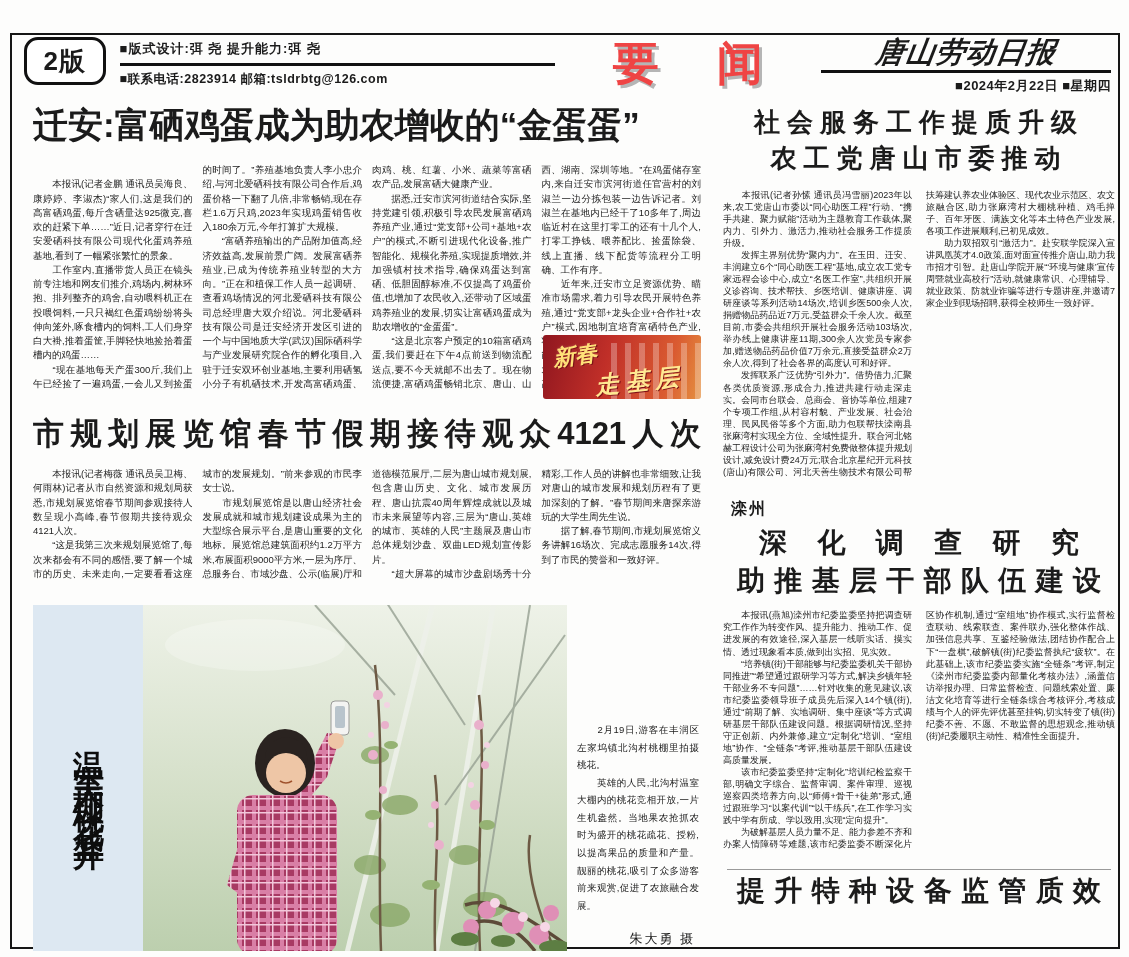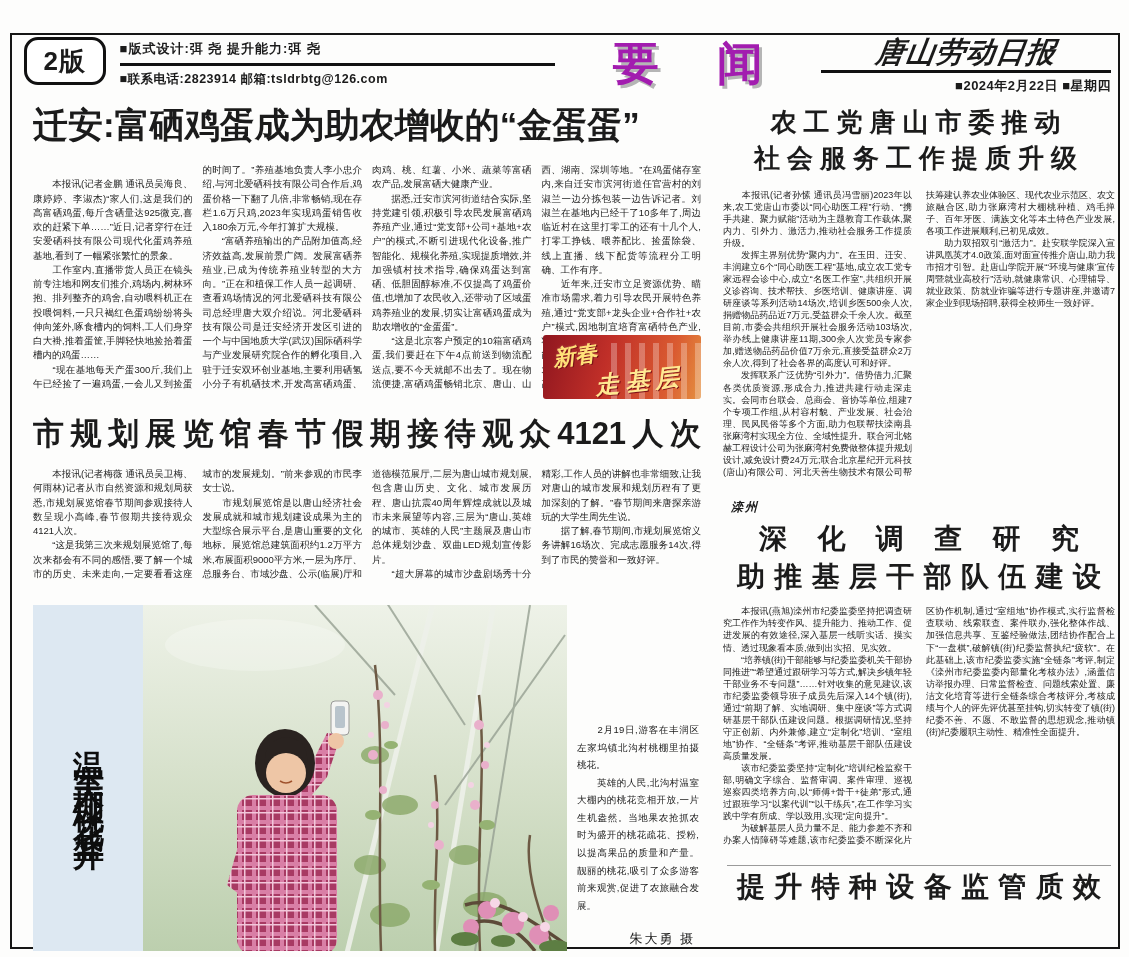--- a/index.html
+++ b/index.html
@@ -13,21 +13,21 @@
     border:2.5px solid #161616; pointer-events:none; }
 
   
   .header { position:absolute; left:24px; right:18px; top:36px; height:60px; display:flex; align-items:flex-start; }
   .badge { width:82px; height:48px; border:3.5px solid #111; border-radius:14px; background:#fff;
     display:flex; align-items:center; justify-content:center; font-weight:900; font-size:26px; margin-top:1px; z-index:2; letter-spacing:1px;}
   .hinfo { margin-left:14px; width:438px; padding-top:4px; }
   .hinfo .row1 { font-size:13px; font-weight:700; letter-spacing:1px; padding-bottom:5px; border-bottom:3px solid #111; }
   .hinfo .row2 { font-size:12.5px; font-weight:700; letter-spacing:.5px; padding-top:5px; }
   .sect-title { flex:1; text-align:center; font-size:46px; font-weight:900; letter-spacing:58px; padding-left:58px;
-    color:#a21caf; text-shadow:3px 3px 0 #b5b5b5; margin-top:-3px; white-space:nowrap;}
+    color:#ef4444; text-shadow:3px 3px 0 #b5b5b5; margin-top:-3px; white-space:nowrap;}
   .hright { width:292px; display:flex; flex-direction:column; align-items:stretch; padding-top:2px;}
   .masthead { font-family:"DejaVu Serif","Liberation Serif",serif; font-style:italic; font-weight:bold;
     font-size:29px; text-align:center; transform:skewX(-8deg); letter-spacing:1px; line-height:1; }
   .mastline { border-bottom:3px solid #111; margin:3px 0 4px; }
   .dateline { font-size:13px; font-weight:700; text-align:right; letter-spacing:.5px;}
 
   
   .main { position:absolute; top:100px; left:33px; right:14px; bottom:12px; display:flex; gap:22px;justify-content:space-between; }
   .left-col { width:668px; flex:none; }
   .right-col { flex:1; min-width:0; }
@@ -52,21 +52,21 @@
   .vstrip span { writing-mode:vertical-rl; font-size:31px; font-weight:900; letter-spacing:13px; color:#0d0d0d;}
   .photo { flex:1; position:relative; overflow:hidden; background:#d7e0cf; }
   .photo svg { display:block; width:100%; height:100%; }
   .cap-col { width:134px; flex:none; padding:116px 2px 0 10px; }
   .caption { font-size:9.5px; line-height:1.85; text-align:justify; white-space:pre-line; }
   .credit { margin-top:16px; font-size:13px; text-align:right; padding-right:4px; letter-spacing:2px; font-weight:400;}
 
   
   .r-head { text-align:center; font-weight:900; font-size:26px; letter-spacing:7px; line-height:1.4; margin:4px 0 12px;}
   .r1-body { column-count:2; column-gap:14px; column-fill:auto; height:294px; font-size:9px; line-height:1.34; }
-  .kicker { font-size:12px; font-weight:800; margin:16px 0 4px 8px; letter-spacing:2px;font-style:italic;}
+  .kicker { font-size:16px; font-weight:800; margin:16px 0 4px 8px; letter-spacing:2px;}
   .spread1 { font-size:28px; font-weight:900; text-align:justify; text-align-last:justify; padding:0 36px; line-height:1.35;}
   .spread2 { font-size:28px; font-weight:900; text-align:justify; text-align-last:justify; padding:0 14px; line-height:1.35;}
   .r2-body { margin-top:10px; column-count:2; column-gap:14px; column-fill:auto; height:250px; font-size:9px; line-height:1.34;}
   .thinrule { border-top:1px solid #9a9a9a; margin:10px 4px 2px; }
 </style>
 </head>
 <body>
 
 <div class="frame"></div>
 
@@ -225,22 +225,22 @@
       <div class="cap-col">
         <div class="caption">　　2月19日,游客在丰润区左家坞镇北沟村桃棚里拍摄桃花。
 　　英雄的人民,北沟村温室大棚内的桃花竞相开放,一片生机盎然。当地果农抢抓农时为盛开的桃花疏花、授粉,以提高果品的质量和产量。靓丽的桃花,吸引了众多游客前来观赏,促进了农旅融合发展。</div>
         <div class="credit">朱大勇 摄</div>
       </div>
     </div>
   </div>
 
   <div class="right-col">
     <div class="r-head">
+      <div>社会服务工作提质升级</div>
       <div>农工党唐山市委推动</div>
-      <div>社会服务工作提质升级</div>
     </div>
     <div class="r1-body body-cols">　　本报讯(记者孙愫 通讯员冯雪丽)2023年以来,农工党唐山市委以“同心助医工程”行动、“携手共建、聚力赋能”活动为主题教育工作载体,聚内力、引外力、激活力,推动社会服务工作提质升级。
 　　发挥主界别优势“聚内力”。在玉田、迁安、丰润建立6个“同心助医工程”基地,成立农工党专家远程会诊中心,成立“名医工作室”,共组织开展义诊咨询、技术帮扶、乡医培训、健康讲座、调研座谈等系列活动14场次,培训乡医500余人次,捐赠物品药品近7万元,受益群众千余人次。截至目前,市委会共组织开展社会服务活动103场次,举办线上健康讲座11期,300余人次党员专家参加,赠送物品药品价值7万余元,直接受益群众2万余人次,得到了社会各界的高度认可和好评。
 　　发挥联系广泛优势“引外力”。借势借力,汇聚各类优质资源,形成合力,推进共建行动走深走实。会同市台联会、总商会、音协等单位,组建7个专项工作组,从村容村貌、产业发展、社会治理、民风民俗等多个方面,助力包联帮扶滦南县张麻湾村实现全方位、全域性提升。联合河北铭赫工程设计公司为张麻湾村免费做整体提升规划设计,减免设计费24万元;联合北京星纪开元科技(唐山)有限公司、河北天善生物技术有限公司帮扶筹建认养农业体验区、现代农业示范区、农文旅融合区,助力张麻湾村大棚桃种植、鸡毛掸子、百年牙医、满族文化等本土特色产业发展,各项工作进展顺利,已初见成效。
 　　助力双招双引“激活力”。赴安联学院深入宣讲凤凰英才4.0政策,面对面宣传推介唐山,助力我市招才引智。赴唐山学院开展“‘环境与健康’宣传周暨就业高校行”活动,就健康常识、心理辅导、就业政策、防就业诈骗等进行专题讲座,并邀请7家企业到现场招聘,获得全校师生一致好评。</div>
 
     <div class="kicker">滦州</div>
     <div>
       <div class="spread1">深化调查研究</div>
       <div class="spread2">助推基层干部队伍建设</div>

